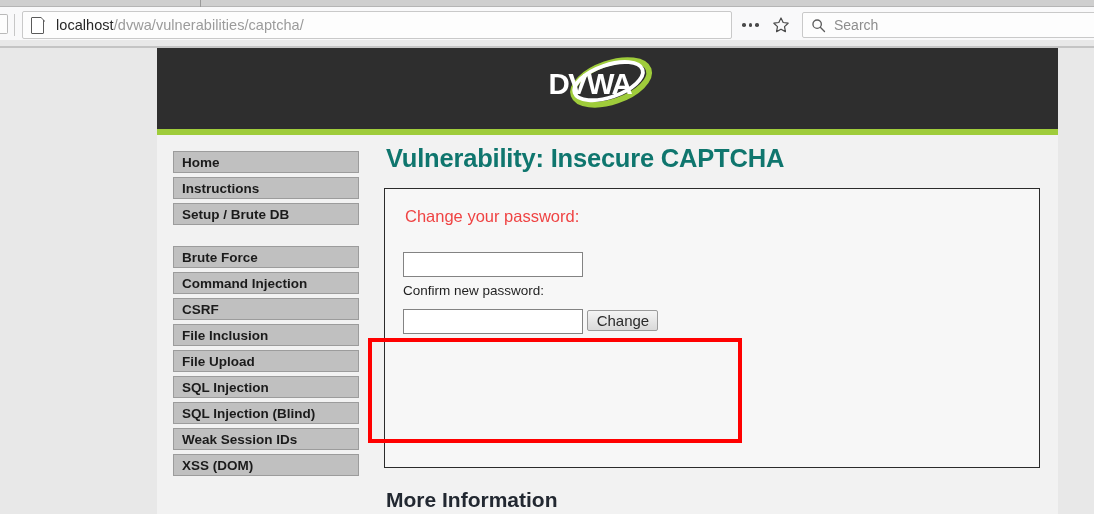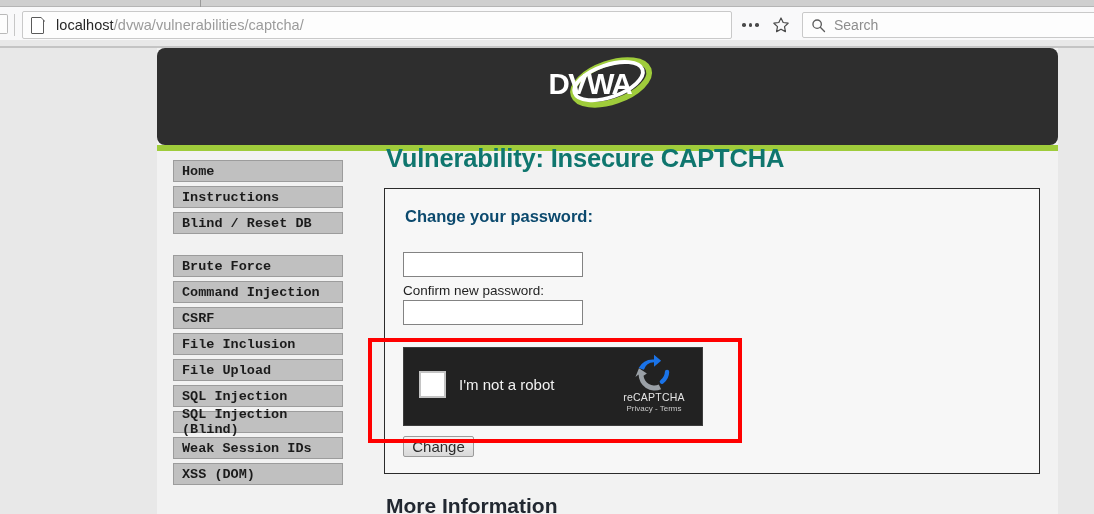--- a/index.html
+++ b/index.html
@@ -121,38 +121,36 @@
     width: 1094px; height: 466px;
     background: #e8e8e8;
   }
   #page-body {
     position: absolute; left: 157px; top: 0;
     width: 901px; height: 466px;
     background: #f2f2f2;
   }
   #dvwa-header {
     position: relative;
-    width: 901px; height: 97px;
+    width: 901px; height: 81px;
     background: #2e2e2e;
-    border-radius: 8px;
   }
   #dvwa-logo {
     position: absolute; left: 385px; top: 6px;
     width: 128px; height: 62px;
   }
   #green-bar {
     width: 901px; height: 6px;
     background: #9fcc3b;
   }
 
   
   #sidebar {
-    position: absolute; left: 16px; top: 112px;
-    width: 170px;
-    font-family: Liberation Mono, monospace;
+    position: absolute; left: 16px; top: 103px;
+    width: 186px;
   }
   .nav-btn {
     height: 22px;
     background: #c0c0c0;
     border: 1px solid #9c9c9c;
     margin-bottom: 4px;
     display: flex; align-items: center;
     padding-left: 8px;
     font-size: 13.5px;
     font-weight: bold;
@@ -179,22 +177,22 @@
     letter-spacing: -0.2px;
   }
   #vuln-box {
     border: 1px solid #2b2b2b;
     background: #f7f7f7;
     padding: 14px 18px 16px 18px;
     min-height: 280px;
   }
   #form-heading {
     font-size: 16.5px;
-    font-weight: bold;
-    color: #0c4a6e;
+    font-weight: normal;
+    color: #ef4444;
     margin: 4px 0 26px 2px;
   }
   .field-label {
     font-size: 13.5px;
     color: #1f1f1f;
     margin-bottom: 2px;
   }
   .pw-input {
     width: 180px; height: 25px;
     border: 1px solid #838383;
@@ -324,21 +322,21 @@
     <div id="green-bar"></div>
 
     <div id="sidebar">
       <div class="nav-btn">
         <span>Home</span>
       </div>
       <div class="nav-btn">
         <span>Instructions</span>
       </div>
       <div class="nav-btn">
-        <span>Blind / Reset DB</span>
+        <span>Setup / Brute DB</span>
       </div>
 
       <div class="nav-gap"></div>
 
       <div class="nav-btn">
         <span>Brute Force</span>
       </div>
       <div class="nav-btn">
         <span>Command Injection</span>
       </div>
@@ -369,41 +367,20 @@
       <h1 id="page-title">Vulnerability: Insecure CAPTCHA</h1>
 
       <div id="vuln-box">
         <div id="form-heading">Change your password:</div>
 
         <input class="pw-input" type="password" value="" style="">
 
         <div class="field-label">Confirm new password:</div>
         <input class="pw-input" type="password" value="" style="">
 
-        <div id="recaptcha-widget">
-          <div id="recaptcha-checkbox"></div>
-          <div id="recaptcha-label">I'm not a robot</div>
-          <div id="recaptcha-brand">
-            <svg class="logo" viewBox="0 0 48 48">
-              <path d="M24 7 L24 1 L33 8.5 L24 16 L24 10.5
-                       A13.5 13.5 0 0 0 11.2 20 L4.6 17.8
-                       A20.5 20.5 0 0 1 24 7 Z" fill="#1a73e8"></path>
-              <path d="M40.5 22 A16.5 16.5 0 0 1 24 40.5
-                       A16.5 16.5 0 0 1 9 31 L3.2 34
-                       A23 23 0 0 0 24 47 A23 23 0 0 0 47 24
-                       Z" fill="#9aa0a6" style="display:none"></path>
-              <path d="M10.8 27.5 A13.5 13.5 0 0 0 30 38.5
-                       L33 44.5 A20.5 20.5 0 0 1 4.5 26
-                       L0.5 29 L5 18 L15 24.5 Z" fill="#9aa0a6"></path>
-              <path d="M40.5 22.5 A16.5 16.5 0 0 1 34 35" fill="none" stroke="#1a73e8" stroke-width="5.5" stroke-linecap="round"></path>
-            </svg>
-            <div class="brandname">reCAPTCHA</div>
-            <div class="legal">Privacy - Terms</div>
-          </div>
-        </div>
 
         <button id="change-button">Change</button>
       </div>
 
       <h2 id="more-info-heading">More Information</h2>
     </div>
 
   </div>
 </div>
 

